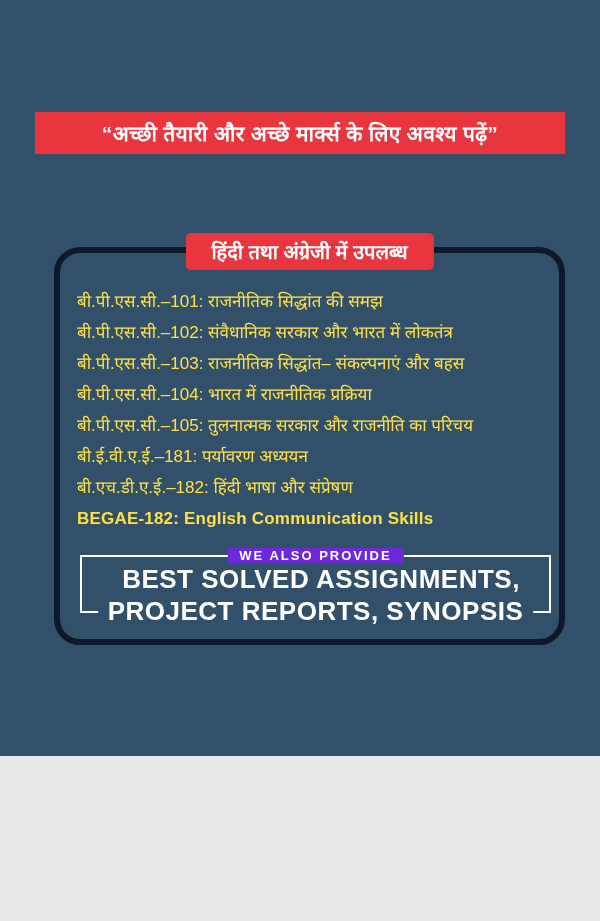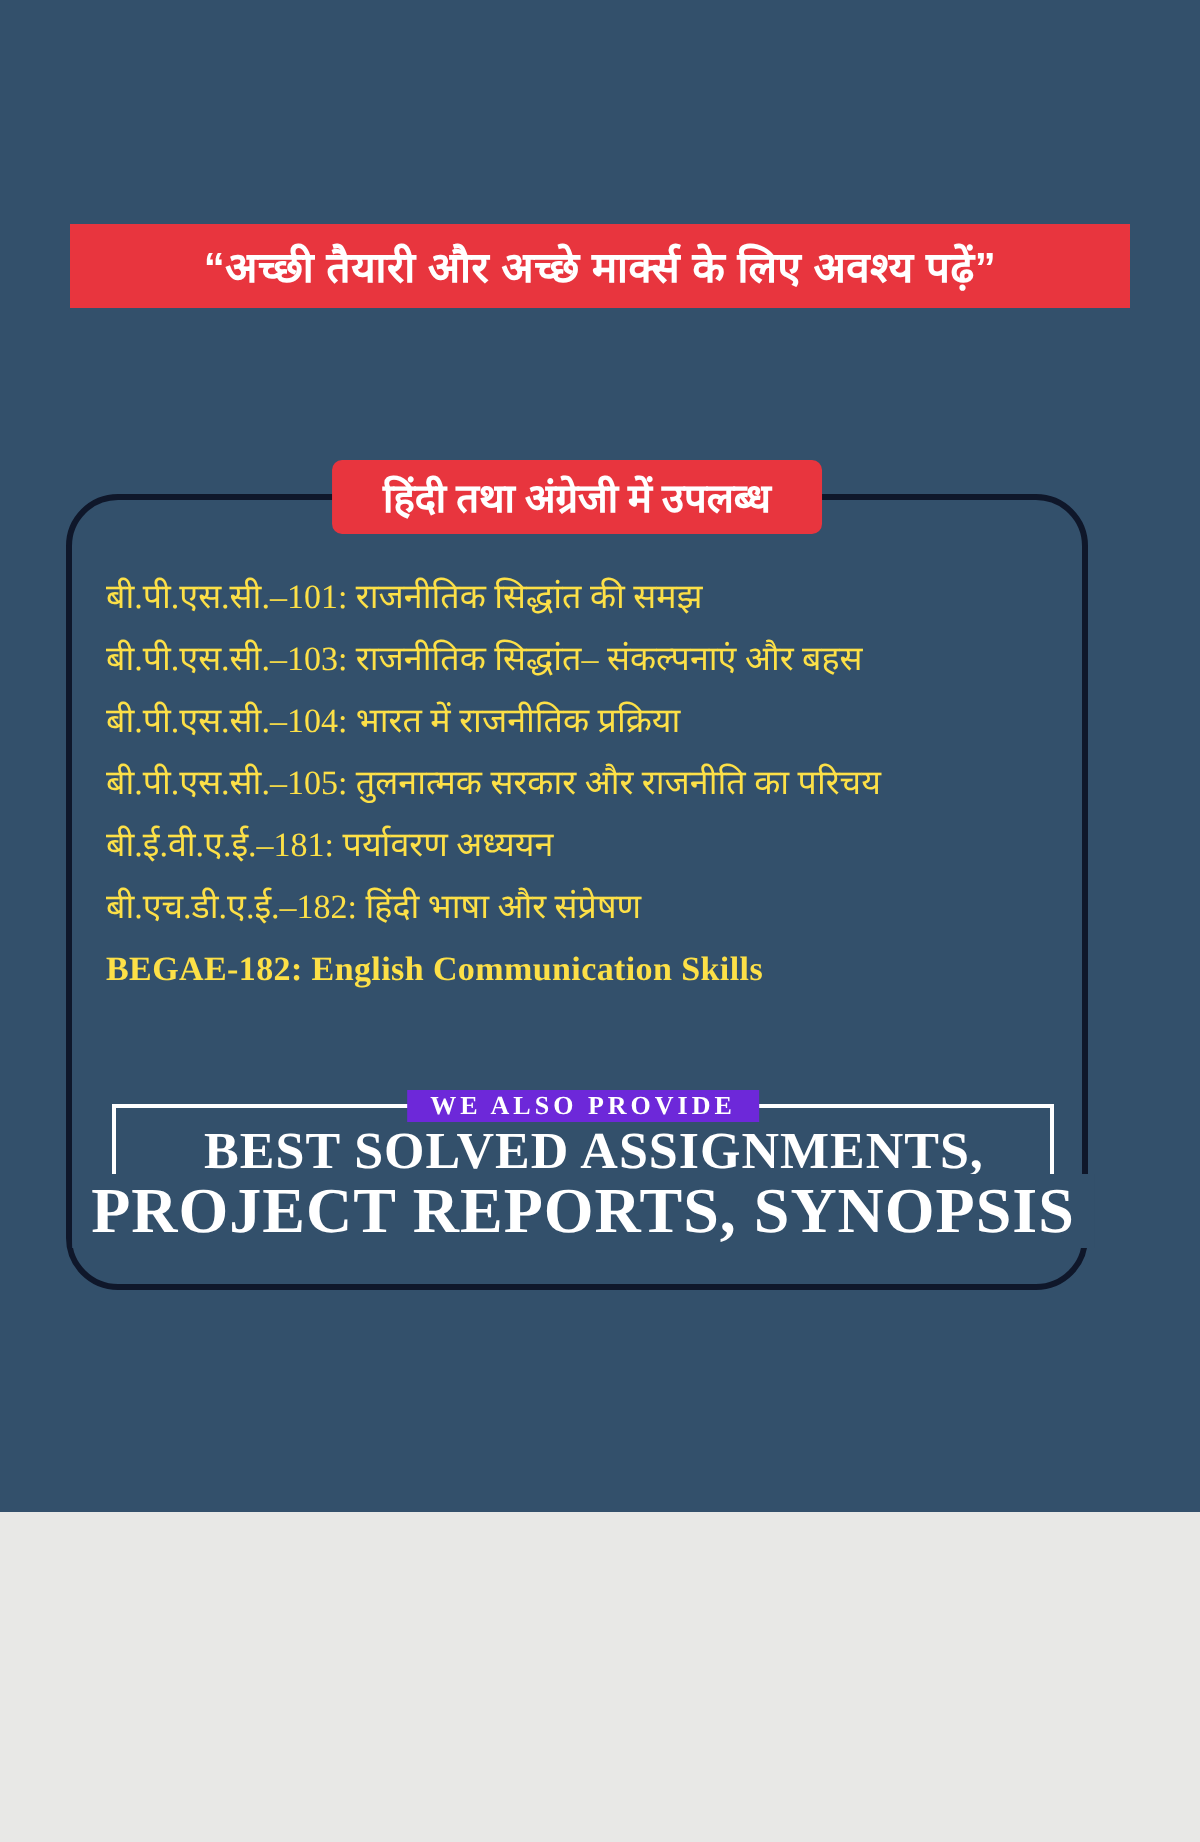--- a/index.html
+++ b/index.html
@@ -4,40 +4,40 @@
 <style>
   html,body{margin:0;padding:0;font-family:"Liberation Sans","DejaVu Sans",sans-serif;}
   .page{position:relative;width:600px;height:921px;background:#33506b;overflow:hidden;}
 
   
   .top-banner{position:absolute;left:35px;top:85px;width:530px;height:42px;background:#e8353e;
     display:flex;align-items:center;justify-content:center;margin-top:27px;}
   .top-banner span{color:#fff;font-size:21px;font-weight:bold;letter-spacing:.3px;white-space:nowrap;}
 
   
-  .course-panel{position:absolute;left:33px;top:247px;width:511px;height:398px;
-    border:3px solid #0f172a;border-radius:26px;box-sizing:border-box;font-family:Liberation Serif, serif;}
+  .course-panel{position:absolute;left:54px;top:247px;width:511px;height:398px;
+    border:6px solid #0f172a;border-radius:26px;box-sizing:border-box;}
   .availability-badge{position:absolute;left:50%;top:-20px;transform:translateX(-50%);
     background:#e8353e;border-radius:5px;padding:5px 26px;white-space:nowrap;}
   .availability-badge span{color:#fff;font-size:20px;font-weight:bold;}
 
   .course-list{position:absolute;left:17px;top:33px;right:10px;}
   .course-item{color:#fde047;font-size:17px;line-height:31px;white-space:nowrap;}
   .course-item.latin{font-weight:bold;letter-spacing:.2px;}
 
   
   .promo-box{position:absolute;left:20px;top:302px;width:471px;height:58px;
     border:2px solid #fff;box-sizing:border-box;}
   .promo-eyebrow{position:absolute;top:-9px;left:50%;transform:translateX(-50%);
     background:#6d28d9;padding:0 12px;color:#fff;font-size:13px;font-weight:bold;
     letter-spacing:2px;white-space:nowrap;}
   .promo-line1{margin-top:7px;text-align:center;color:#fff;font-size:26px;font-weight:bold;
     letter-spacing:.5px;white-space:nowrap;margin-left:11px;}
   .promo-line2{position:absolute;bottom:-16px;left:50%;transform:translateX(-50%);
-    background:#33506b;padding:0 10px;color:#fff;font-size:32px;font-weight:bold;
+    background:#33506b;padding:0 10px;color:#fff;font-size:26px;font-weight:bold;
     letter-spacing:.5px;white-space:nowrap;}
 
   
   .footer{position:absolute;left:0;top:756px;width:600px;height:165px;background:#e8e8e6;}
 </style>
 </head>
 <body>
 
 <div class="page">
 
@@ -45,20 +45,21 @@
     <span>“अच्छी तैयारी और अच्छे मार्क्स के लिए अवश्य पढ़ें”</span>
   </div>
 
   <div class="course-panel">
     <div class="availability-badge">
       <span>हिंदी तथा अंग्रेजी में उपलब्ध</span>
     </div>
 
     <div class="course-list">
       <div class="course-item">बी.पी.एस.सी.–101: राजनीतिक सिद्धांत की समझ</div>
+      <div class="course-item">बी.पी.एस.सी.–102: संवैधानिक सरकार और भारत में लोकतंत्र</div>
       <div class="course-item">बी.पी.एस.सी.–103: राजनीतिक सिद्धांत– संकल्पनाएं और बहस</div>
       <div class="course-item">बी.पी.एस.सी.–104: भारत में राजनीतिक प्रक्रिया</div>
       <div class="course-item">बी.पी.एस.सी.–105: तुलनात्मक सरकार और राजनीति का परिचय</div>
       <div class="course-item">बी.ई.वी.ए.ई.–181: पर्यावरण अध्ययन</div>
       <div class="course-item">बी.एच.डी.ए.ई.–182: हिंदी भाषा और संप्रेषण</div>
       <div class="course-item latin">BEGAE-182: English Communication Skills</div>
     </div>
 
     <div class="promo-box">
       <div class="promo-eyebrow">WE ALSO PROVIDE</div>

